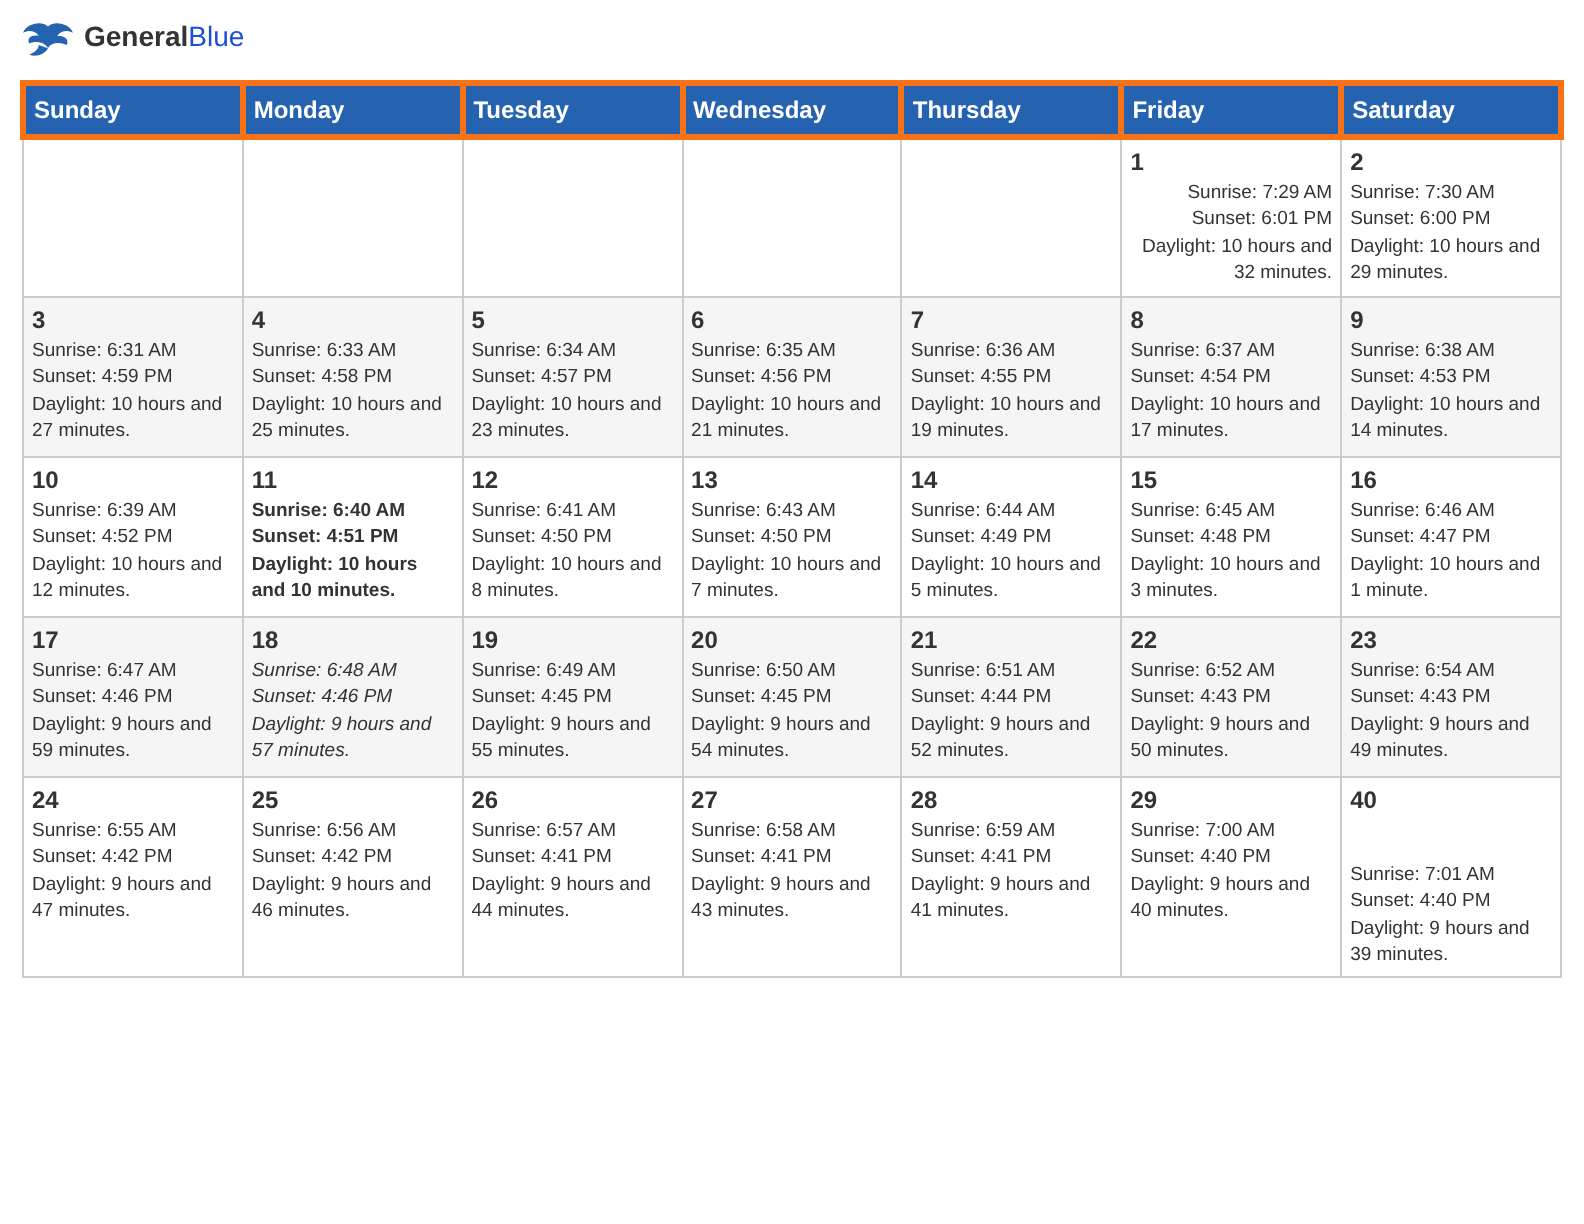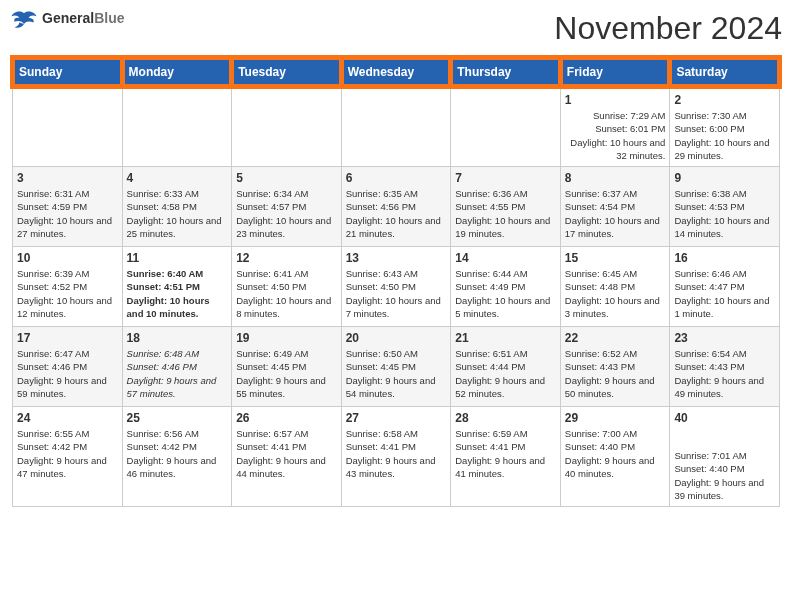--- a/index.html
+++ b/index.html
@@ -15,42 +15,42 @@
       align-items: flex-start;
       justify-content: space-between;
       margin-bottom: 8px;
     }
     .logo {
       display: flex;
       align-items: flex-start;
       gap: 4px;
     }
     .logo-text-general { font-size: 14px; color: #333; font-weight: bold; }
-    .logo-text-blue { font-size: 14px; color: #737373; font-weight: bold; }
+    .logo-text-blue { font-size: 14px; color: #1d4ed8; font-weight: normal; }
     .logo-bird {
       width: 28px;
       height: 22px;
     }
     .title-area { text-align: right; }
     .month-title { font-size: 32px; color: #333; font-weight: normal; }
     .location-title { font-size: 14px; color: #555; }
 
     table {
       width: 100%;
       border-collapse: collapse;
       table-layout: fixed;
     }
     thead tr th {
       background: #2563b0;
       color: #fff;
       font-size: 12px;
       font-weight: bold;
       padding: 5px 4px;
       text-align: left;
-      border: 5px solid #f97316;
+      border: 3px solid #f97316;
     }
     tbody tr td {
       border: 1px solid #ccc;
       vertical-align: top;
       padding: 4px;
       font-size: 10px;
       color: #333;
       height: 80px;
       background: #fff;
     }
@@ -80,21 +80,20 @@
       <path d="M18 18 C16 22 10 24 6 22 C9 21 12 19 12 16Z" fill="#2563b0"></path>
     </svg>
     <div>
       <div style="display:flex; align-items:baseline; gap:0">
         <span class="logo-text-general">General</span>
         <span class="logo-text-blue">Blue</span>
       </div>
     </div>
   </div>
   <div class="title-area">
-    <div class="month-title">November 2024</div>
   </div>
 </div>
 
 <table>
   <thead>
     <tr>
     <th>Sunday</th>
         <th>Monday</th>
         <th>Tuesday</th>
         <th>Wednesday</th>

